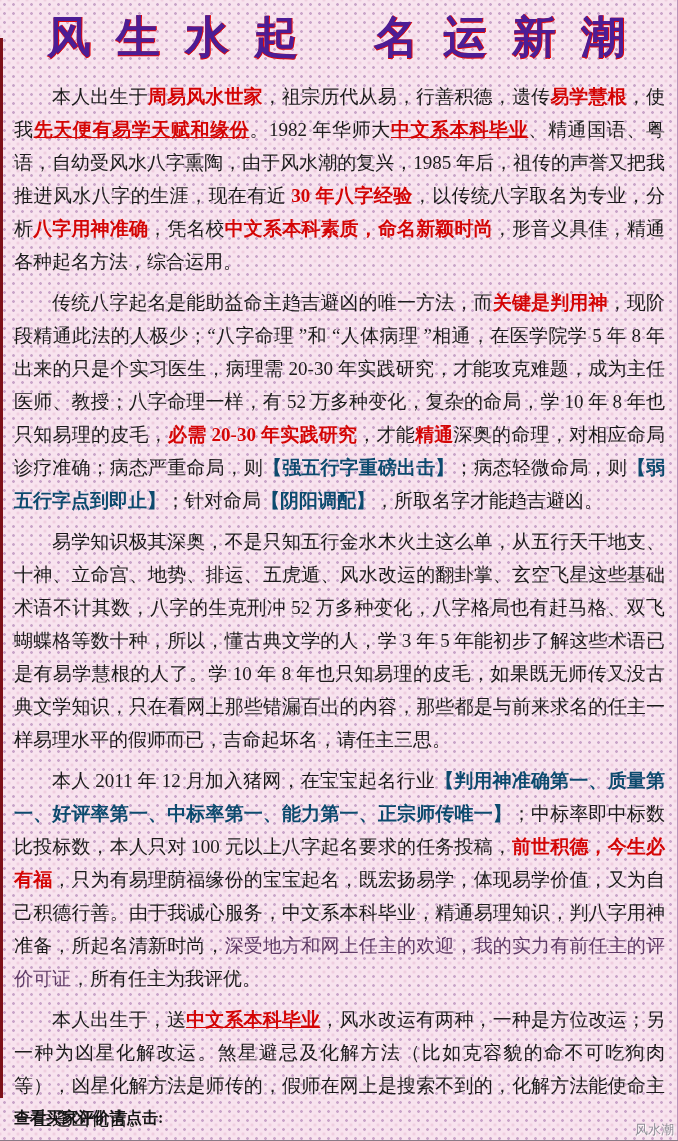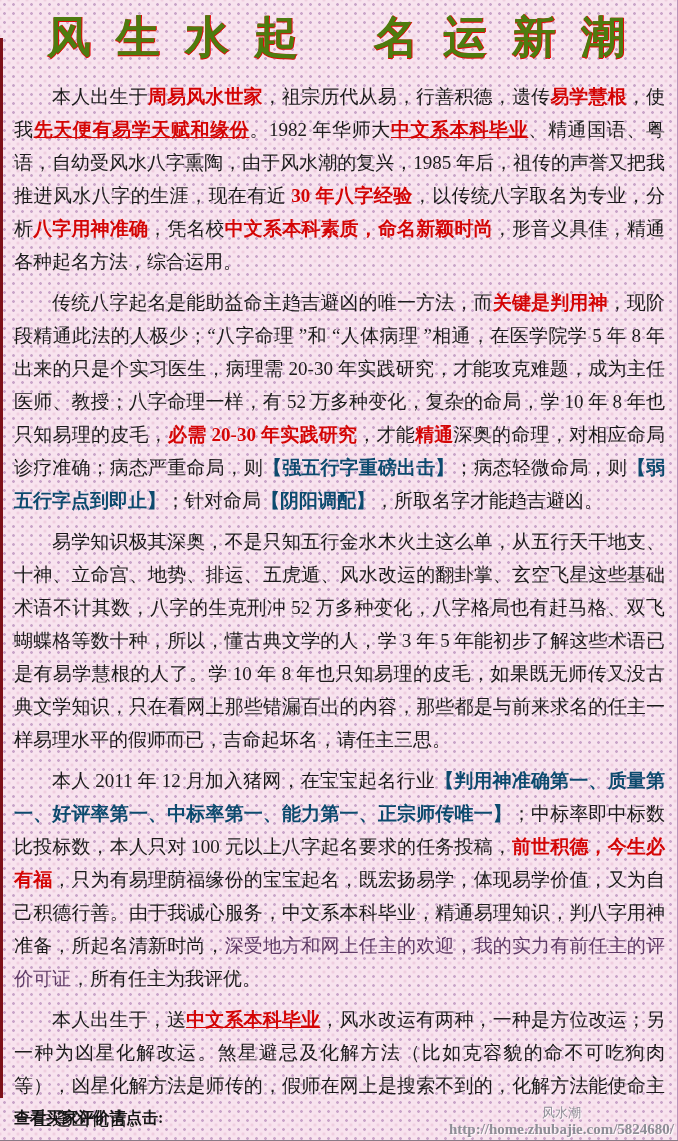--- a/index.html
+++ b/index.html
@@ -25,21 +25,21 @@
     position: absolute; right: 0; top: 0; width: 1px; height: 100%;
     background: #b892b8;
   }
   .bottom-border {
     position: absolute; left: 0; bottom: 0; width: 100%; height: 1px;
     background: #8a7a86;
   }
   .content { padding: 4px 13px 0 14px; }
   .title {
     text-align: center;
-    color: #4d7c0f;
+    color: #4c1d95;
     font-size: 44px;
     line-height: 64px;
     font-weight: bold;
     letter-spacing: 7px;
     margin: 2px 0 10px 0;
     white-space: pre;
     text-shadow: 1px 0 0 #e60a0a, 0 1px 0 #e60a0a;
   }
   .para {
     font-size: 19px;
@@ -92,15 +92,14 @@
       <p class="para"><span class="seg-n">本人 2011 年 12 月加入猪网，在宝宝起名行业</span><span class="seg-b">【判用神准确第一、质量第一、好评率第一、中标率第一、能力第一、正宗师传唯一】</span><span class="seg-n">；中标率即中标数比投标数，本人只对 100 元以上八字起名要求的任务投稿，</span><span class="seg-rb">前世积德，今生必有福</span><span class="seg-n">，只为有易理荫福缘份的宝宝起名，既宏扬易学，体现易学价值，又为自己积德行善。由于我诚心服务，中文系本科毕业，精通易理知识，判八字用神准备，所起名清新时尚，</span><span class="seg-p">深受地方和网上任主的欢迎，我的实力有前任主的评价可证</span><span class="seg-n">，所有任主为我评优。</span></p>
       <p class="para"><span class="seg-n">本人出生于，送</span><span class="seg-ru">中文系本科毕业</span><span class="seg-n">，风水改运有两种，一种是方位改运；另一种为凶星化解改运。煞星避忌及化解方法（比如克容貌的命不可吃狗肉等），凶星化解方法是师传的，假师在网上是搜索不到的，化解方法能使命主一生逢凶化吉。</span></p>
       <p class="para"><span class="seg-n">请诚心求吉名的任主设此稿中标或备选后与我沟通，以求得清新且合八字的吉名。欢迎任主</span></p>
     </div>
 </div>
 
 <div class="footer">
   <span class="footer-left">查看买家评价请点击:</span>
   <div class="watermark">
     <div class="wm-name">风水潮</div>
-    <div class="wm-url">http://home.zhubajie.com/5824680/</div>
   </div>
 </div>
 
 </body></html>

